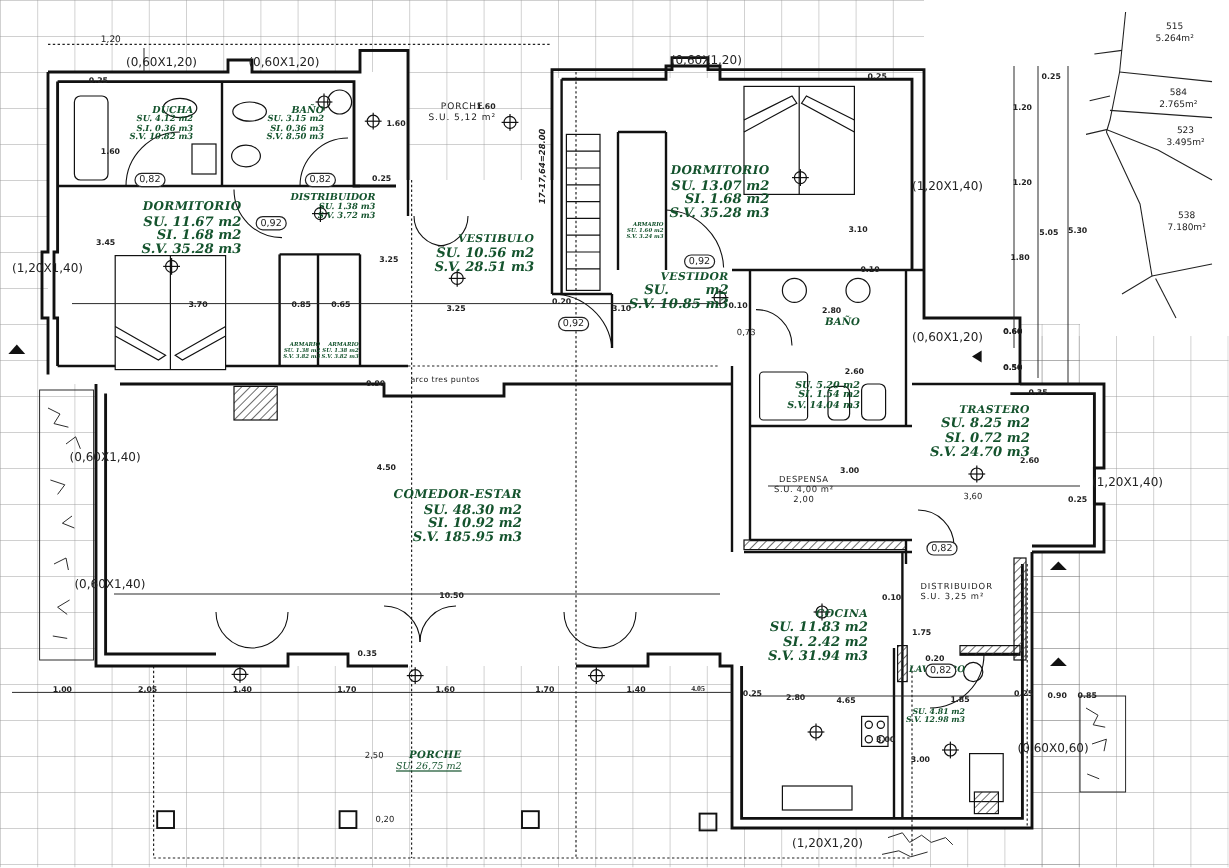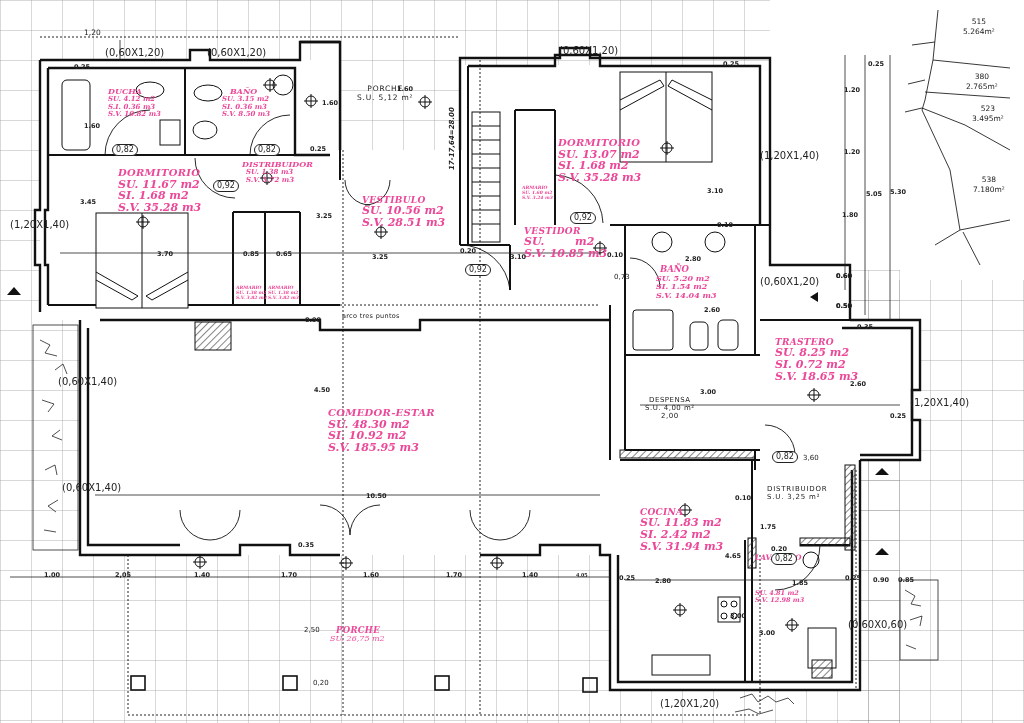--- a/index.html
+++ b/index.html
@@ -1,18 +1,18 @@
 <!DOCTYPE html>
 <html><head>
 <meta charset="utf-8">
 <style>
   html,body{margin:0;padding:0;background:#ffffff;}
   body{width:1024px;height:723px;position:relative;overflow:hidden;font-family:"DejaVu Serif",serif;color:#1a1a1a;}
   #plan{position:absolute;left:0;top:0;width:1024px;height:723px;}
-  .lbl{position:absolute;font-family:"DejaVu Serif",serif;font-style:italic;font-weight:bold;color:#ec4899;white-space:nowrap;line-height:1.05;}
+  .lbl{position:absolute;font-family:"DejaVu Serif",serif;font-style:italic;font-weight:bold;color:#14532d;white-space:nowrap;line-height:1.05;text-align:right;}
   .room-name{font-size:10px;letter-spacing:0.3px;}
   .room-val{font-size:11px;}
   .small{font-size:4.5px;line-height:1.1;}
   .dim{position:absolute;font-family:"DejaVu Sans",sans-serif;font-weight:bold;font-size:6.5px;color:#222;white-space:nowrap;}
   .plain{position:absolute;font-family:"DejaVu Sans",sans-serif;font-size:7.5px;color:#222;white-space:nowrap;letter-spacing:0.8px;}
   .door-tag{position:absolute;font-family:"DejaVu Sans",sans-serif;font-size:8px;color:#222;border:1.2px solid #222;border-radius:6px;padding:0 3px;background:#fff;line-height:10px;}
   .win{position:absolute;font-family:"DejaVu Sans",sans-serif;font-size:10px;color:#222;white-space:nowrap;}
   .parcel{position:absolute;font-family:"DejaVu Sans",sans-serif;font-size:7.5px;color:#222;text-align:center;line-height:1.3;}
 </style>
 </head>
@@ -304,29 +304,29 @@
   <div class="room-val">SI. 1.68 m2</div>
   <div class="room-val">S.V. 35.28 m3</div>
 </div>
 <div class="lbl" style="left:524px;top:227px;">
   <div class="room-name" style="font-size:9px;">VESTIDOR</div>
   <div class="room-val" style="white-space:pre;">SU.        m2</div>
   <div class="room-val">S.V. 10.85 m3</div>
 </div>
 <div class="lbl" style="left:656px;top:265px;">
   <div style="font-size:8.5px;padding-left:4px;">BAÑO</div>
-  <div class="room-val" style="font-size:8px;">SU. 5.20 m2</div>
+  <div class="room-val" style="font-size:8px;margin-top:42px;">SU. 5.20 m2</div>
   <div class="room-val" style="font-size:8px;">SI. 1.54 m2</div>
   <div class="room-val" style="font-size:8px;">S.V. 14.04 m3</div>
 </div>
 <div class="lbl" style="left:775px;top:338px;">
   <div class="room-name" style="font-size:9px;">TRASTERO</div>
   <div class="room-val">SU. 8.25 m2</div>
   <div class="room-val">SI. 0.72 m2</div>
-  <div class="room-val">S.V. 18.65 m3</div>
+  <div class="room-val">S.V. 24.70 m3</div>
 </div>
 <div class="plain" style="left:645px;top:396px;text-align:center;letter-spacing:0.5px;font-size:7px;">
   <div>DESPENSA</div>
   <div>S.U. 4,00 m²</div>
   <div>2,00</div>
 </div>
 <div class="lbl" style="left:328px;top:408px;">
   <div class="room-name">COMEDOR-ESTAR</div>
   <div class="room-val">SU. 48.30 m2</div>
   <div class="room-val">SI. 10.92 m2</div>
@@ -342,21 +342,21 @@
   <div>DISTRIBUIDOR</div>
   <div>S.U. 3,25 m²</div>
 </div>
 <div class="lbl" style="left:755px;top:554px;">
   <div style="font-size:7.5px;">LAVADERO</div>
   <div style="font-size:6.5px;margin-top:28px;">SU. 4.81 m2</div>
   <div style="font-size:6.5px;">S.V. 12.98 m3</div>
 </div>
 <div class="lbl" style="left:330px;top:626px;">
   <div class="room-name" style="font-size:8.5px;padding-left:6px;">PORCHE</div>
-  <div style="font-size:8px;font-weight:normal;">SU. 26,75 m2</div>
+  <div style="font-size:8px;font-weight:normal;text-decoration:underline;">SU. 26,75 m2</div>
 </div>
 
 <div class="lbl small" style="left:236px;top:286px;">
   <div>ARMARIO</div>
   <div>SU. 1.38 m2</div>
   <div>S.V. 3.82 m3</div>
 </div>
 <div class="lbl small" style="left:268px;top:286px;">
   <div>ARMARIO</div>
   <div>SU. 1.38 m2</div>
@@ -412,28 +412,28 @@
 <div class="dim" style="left:717px;top:221px;">0.10</div>
 <div class="dim" style="left:614px;top:273px;font-weight:normal;font-size:7px;">0,73</div>
 <div class="dim" style="left:685px;top:255px;">2.80</div>
 <div class="dim" style="left:704px;top:306px;">2.60</div>
 <div class="dim" style="left:700px;top:388px;">3.00</div>
 <div class="dim" style="left:836px;top:272px;">0.60</div>
 <div class="dim" style="left:836px;top:302px;">0.50</div>
 <div class="dim" style="left:857px;top:323px;">0.35</div>
 <div class="dim" style="left:850px;top:380px;">2.60</div>
 <div class="dim" style="left:890px;top:412px;">0.25</div>
-<div class="dim" style="left:803px;top:410px;font-weight:normal;font-size:7px;margin-top:44px;">3,60</div>
+<div class="dim" style="left:803px;top:410px;font-weight:normal;font-size:7px;">3,60</div>
 <div class="dim" style="left:314px;top:386px;">4.50</div>
 <div class="dim" style="left:366px;top:492px;">10.50</div>
 <div class="dim" style="left:298px;top:541px;">0.35</div>
 <div class="dim" style="left:735px;top:494px;">0.10</div>
 <div class="dim" style="left:760px;top:523px;">1.75</div>
 <div class="dim" style="left:771px;top:545px;">0.20</div>
-<div class="dim" style="left:697px;top:552px;margin-left:28px;">4.65</div>
+<div class="dim" style="left:697px;top:580px;">4.65</div>
 <div class="dim" style="left:655px;top:577px;">2.80</div>
 <div class="dim" style="left:619px;top:574px;">0.25</div>
 <div class="dim" style="left:792px;top:579px;">1.85</div>
 <div class="dim" style="left:759px;top:629px;">3.00</div>
 <div class="dim" style="left:845px;top:574px;">0.25</div>
 <div class="dim" style="left:873px;top:576px;">0.90</div>
 <div class="dim" style="left:898px;top:576px;">0.85</div>
 <div class="dim" style="left:730px;top:612px;">3.00</div>
 
 <div class="dim" style="left:868px;top:60px;">0.25</div>
@@ -454,21 +454,21 @@
 <div class="dim" style="left:522px;top:571px;">1.40</div>
 <div class="dim" style="left:576px;top:571px;font-family:Liberation Serif, serif;">4.05</div>
 <div class="dim" style="left:304px;top:626px;font-weight:normal;font-size:7px;">2,50</div>
 <div class="dim" style="left:313px;top:679px;font-weight:normal;font-size:7px;">0,20</div>
 
 <div class="parcel" style="left:963px;top:17px;">
   <div>515</div>
   <div>5.264m²</div>
 </div>
 <div class="parcel" style="left:966px;top:72px;">
-  <div>380</div>
+  <div>584</div>
   <div>2.765m²</div>
 </div>
 <div class="parcel" style="left:972px;top:104px;">
   <div>523</div>
   <div>3.495m²</div>
 </div>
 <div class="parcel" style="left:973px;top:175px;">
   <div>538</div>
   <div>7.180m²</div>
 </div>

